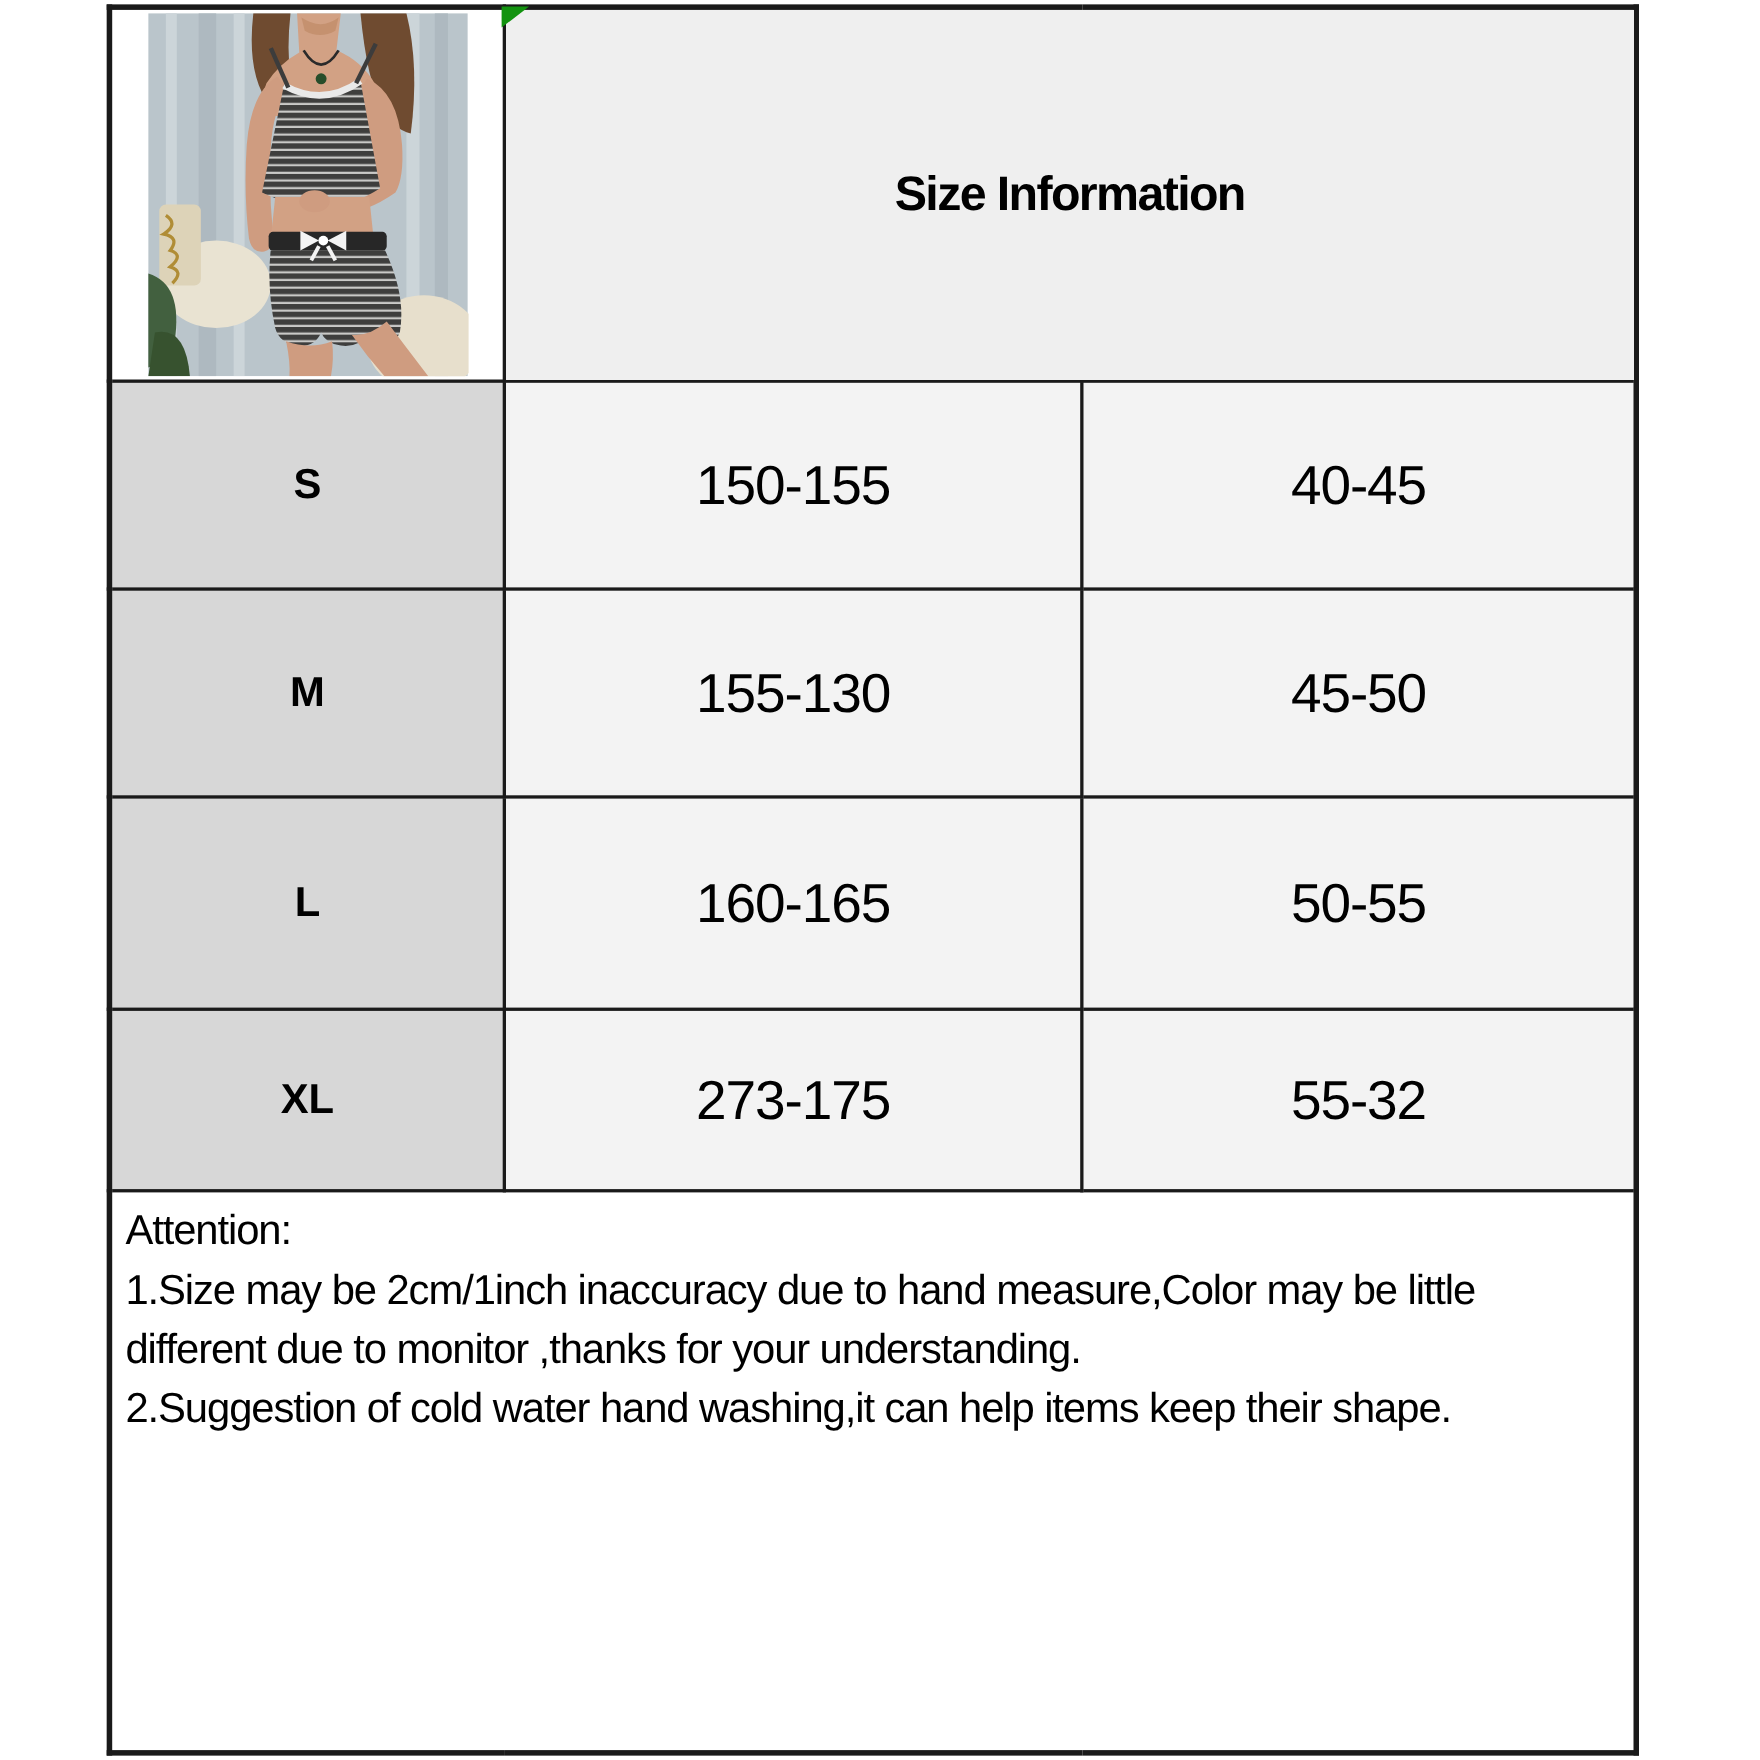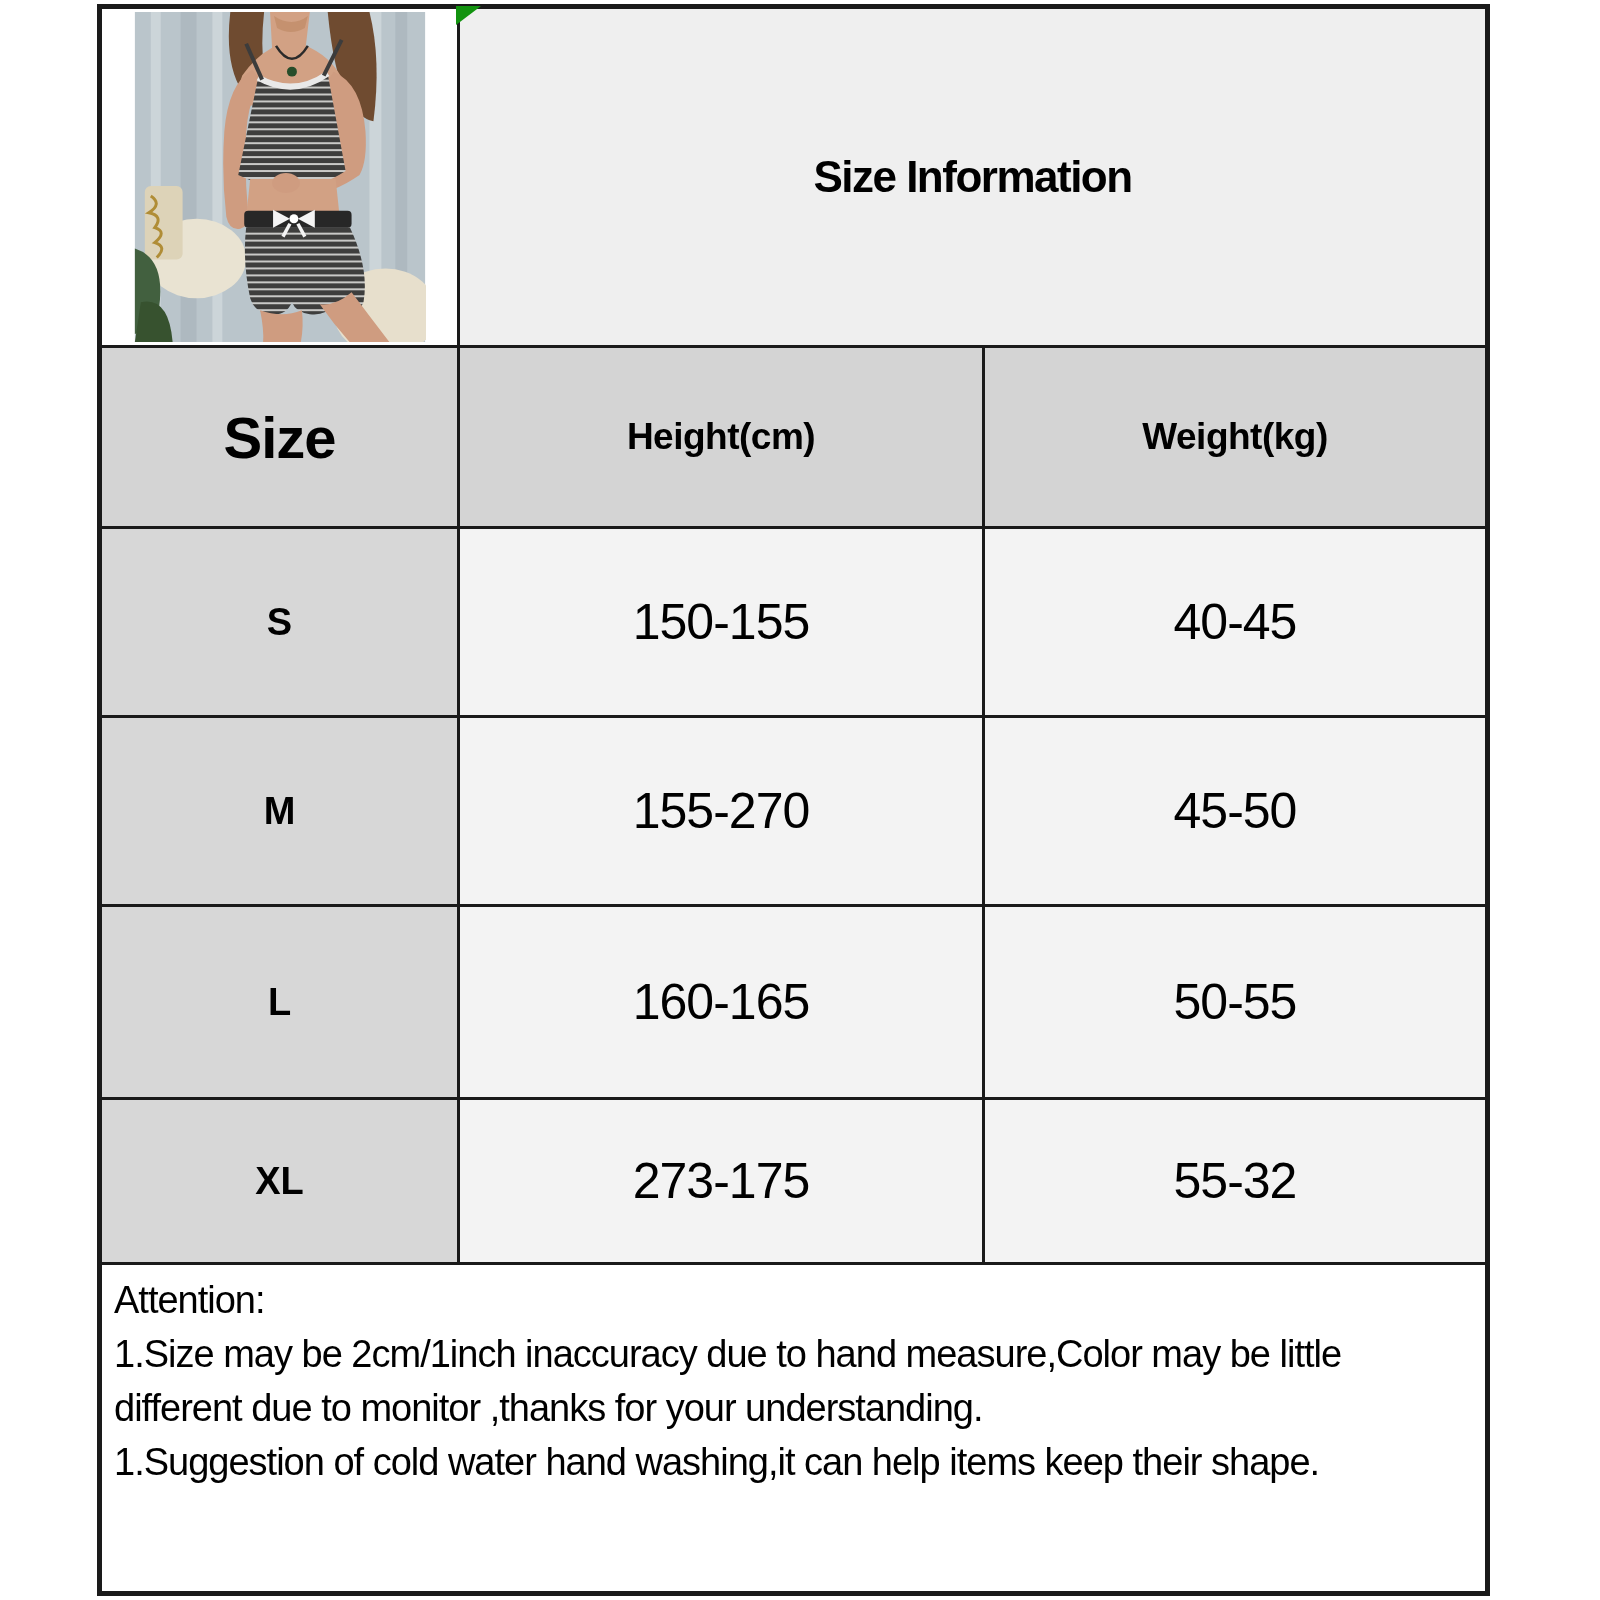--- a/index.html
+++ b/index.html
@@ -113,52 +113,47 @@
             <path d="M186 294 q14 20 30 38 h40 q-20 -26 -38 -50 q-16 14 -32 12 z" fill="#cf9c80"></path>
           </g>
         </svg>
       </td>
       <td class="cell-title" colspan="2">
         <span class="marker"></span>
         <span>Size Information</span>
       </td>
     </tr>
 
-    <tr class="r-head">
-      <th class="th-size">Size</th>
-      <th>Height(cm)</th>
-      <th>Weight(kg)</th>
-    </tr>
 
     <tr class="r-data">
       <td class="cell-size">S</td>
       <td class="cell-value">150-155</td>
       <td class="cell-value">40-45</td>
     </tr>
 
     <tr class="r-data">
       <td class="cell-size">M</td>
-      <td class="cell-value">155-270</td>
+      <td class="cell-value">155-130</td>
       <td class="cell-value">45-50</td>
     </tr>
 
     <tr class="r-data r-l">
       <td class="cell-size">L</td>
       <td class="cell-value">160-165</td>
       <td class="cell-value">50-55</td>
     </tr>
 
     <tr class="r-data r-xl">
       <td class="cell-size">XL</td>
       <td class="cell-value">273-175</td>
       <td class="cell-value">55-32</td>
     </tr>
 
     <tr>
       <td class="cell-attention" colspan="3">
         <div class="att-line">Attention:</div>
         <div class="att-line">1.Size may be 2cm/1inch inaccuracy due to hand measure,Color may be little</div>
         <div class="att-line">different due to monitor ,thanks for your understanding.</div>
-        <div class="att-line">1.Suggestion of cold water hand washing,it can help items keep their shape.</div>
+        <div class="att-line">2.Suggestion of cold water hand washing,it can help items keep their shape.</div>
       </td>
     </tr>
   </tbody>
 </table>
 
 </body></html>

